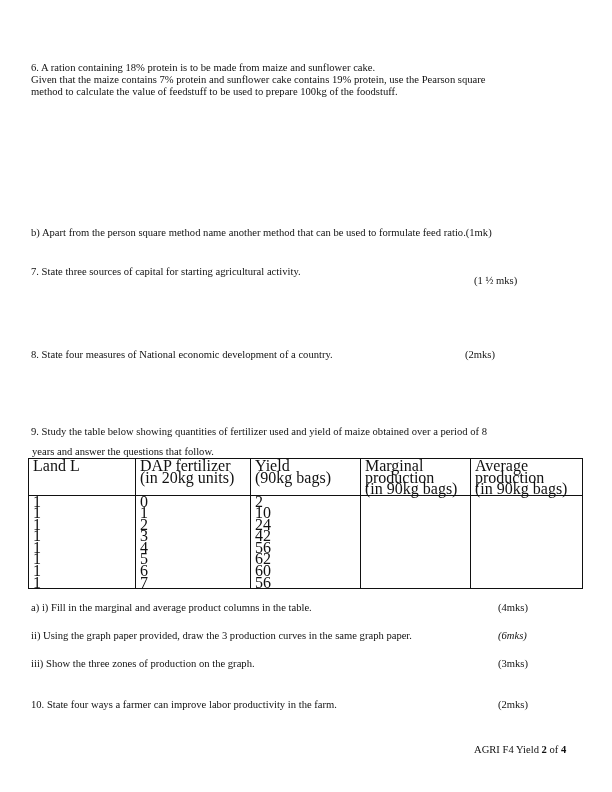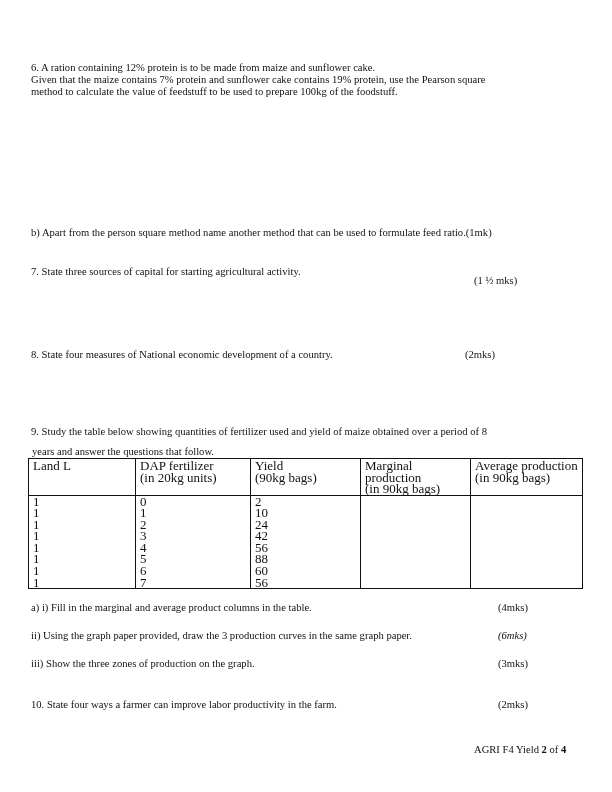--- a/index.html
+++ b/index.html
@@ -1,31 +1,31 @@
 <!DOCTYPE html>
 <html><head>
 <meta charset="utf-8">
 <style>
   html, body { margin: 0; padding: 0; background: #ffffff; }
   body { width: 612px; height: 792px; position: relative; overflow: hidden;
          font-family: "Liberation Serif", serif; color: #111; font-size: 10.6px; line-height: 12px; }
   .abs { position: absolute; white-space: nowrap; }
   table.data { position: absolute; left: 28px; top: 458px; width: 554px; border-collapse: collapse;
-               table-layout: fixed; font-size: 13px; line-height: 11.5px; }
+               table-layout: fixed; font-size: 16px; line-height: 11.5px; }
   table.data td, table.data th { border-left: 1px solid #111; border-right: 1px solid #111;
                padding: 0 4px; vertical-align: top; text-align: left; font-weight: normal; }
   table.data th { border-top: 1px solid #111; border-bottom: 1px solid #111; height: 26px; padding-top: 1px; }
   table.data tr.last td { border-bottom: 1px solid #111; }
   table.data td { height: 11.6px; }
   b { font-weight: bold; }
 </style>
 </head>
 <body>
 
-<div class="abs" style="left:31px; top:62px;">6. A ration containing 12% protein is to be made from maize and sunflower cake.</div>
+<div class="abs" style="left:31px; top:62px;">6. A ration containing 18% protein is to be made from maize and sunflower cake.</div>
 <div class="abs" style="left:31px; top:74px;">Given that the maize contains 7% protein and sunflower cake contains 19% protein, use the Pearson square</div>
 <div class="abs" style="left:31px; top:86px;">method to calculate the value of feedstuff to be used to prepare 100kg of the foodstuff.</div>
 
 <div class="abs" style="left:31px; top:227px;">b) Apart from the person square method name another method that can be used to formulate feed ratio.(1mk)</div>
 
 <div class="abs" style="left:31px; top:266px;">7. State three sources of capital for starting agricultural activity.</div>
 <div class="abs" style="left:474px; top:275px;">(1 ½ mks)</div>
 
 <div class="abs" style="left:31px; top:349px;">8. State four measures of National economic development of a country.</div>
 <div class="abs" style="left:465px; top:349px;">(2mks)</div>
@@ -82,21 +82,21 @@
       <tr>
         <td>1</td>
         <td>4</td>
         <td>56</td>
         <td></td>
         <td></td>
       </tr>
       <tr>
         <td>1</td>
         <td>5</td>
-        <td>88</td>
+        <td>62</td>
         <td></td>
         <td></td>
       </tr>
       <tr>
         <td>1</td>
         <td>6</td>
         <td>60</td>
         <td></td>
         <td></td>
       </tr>

